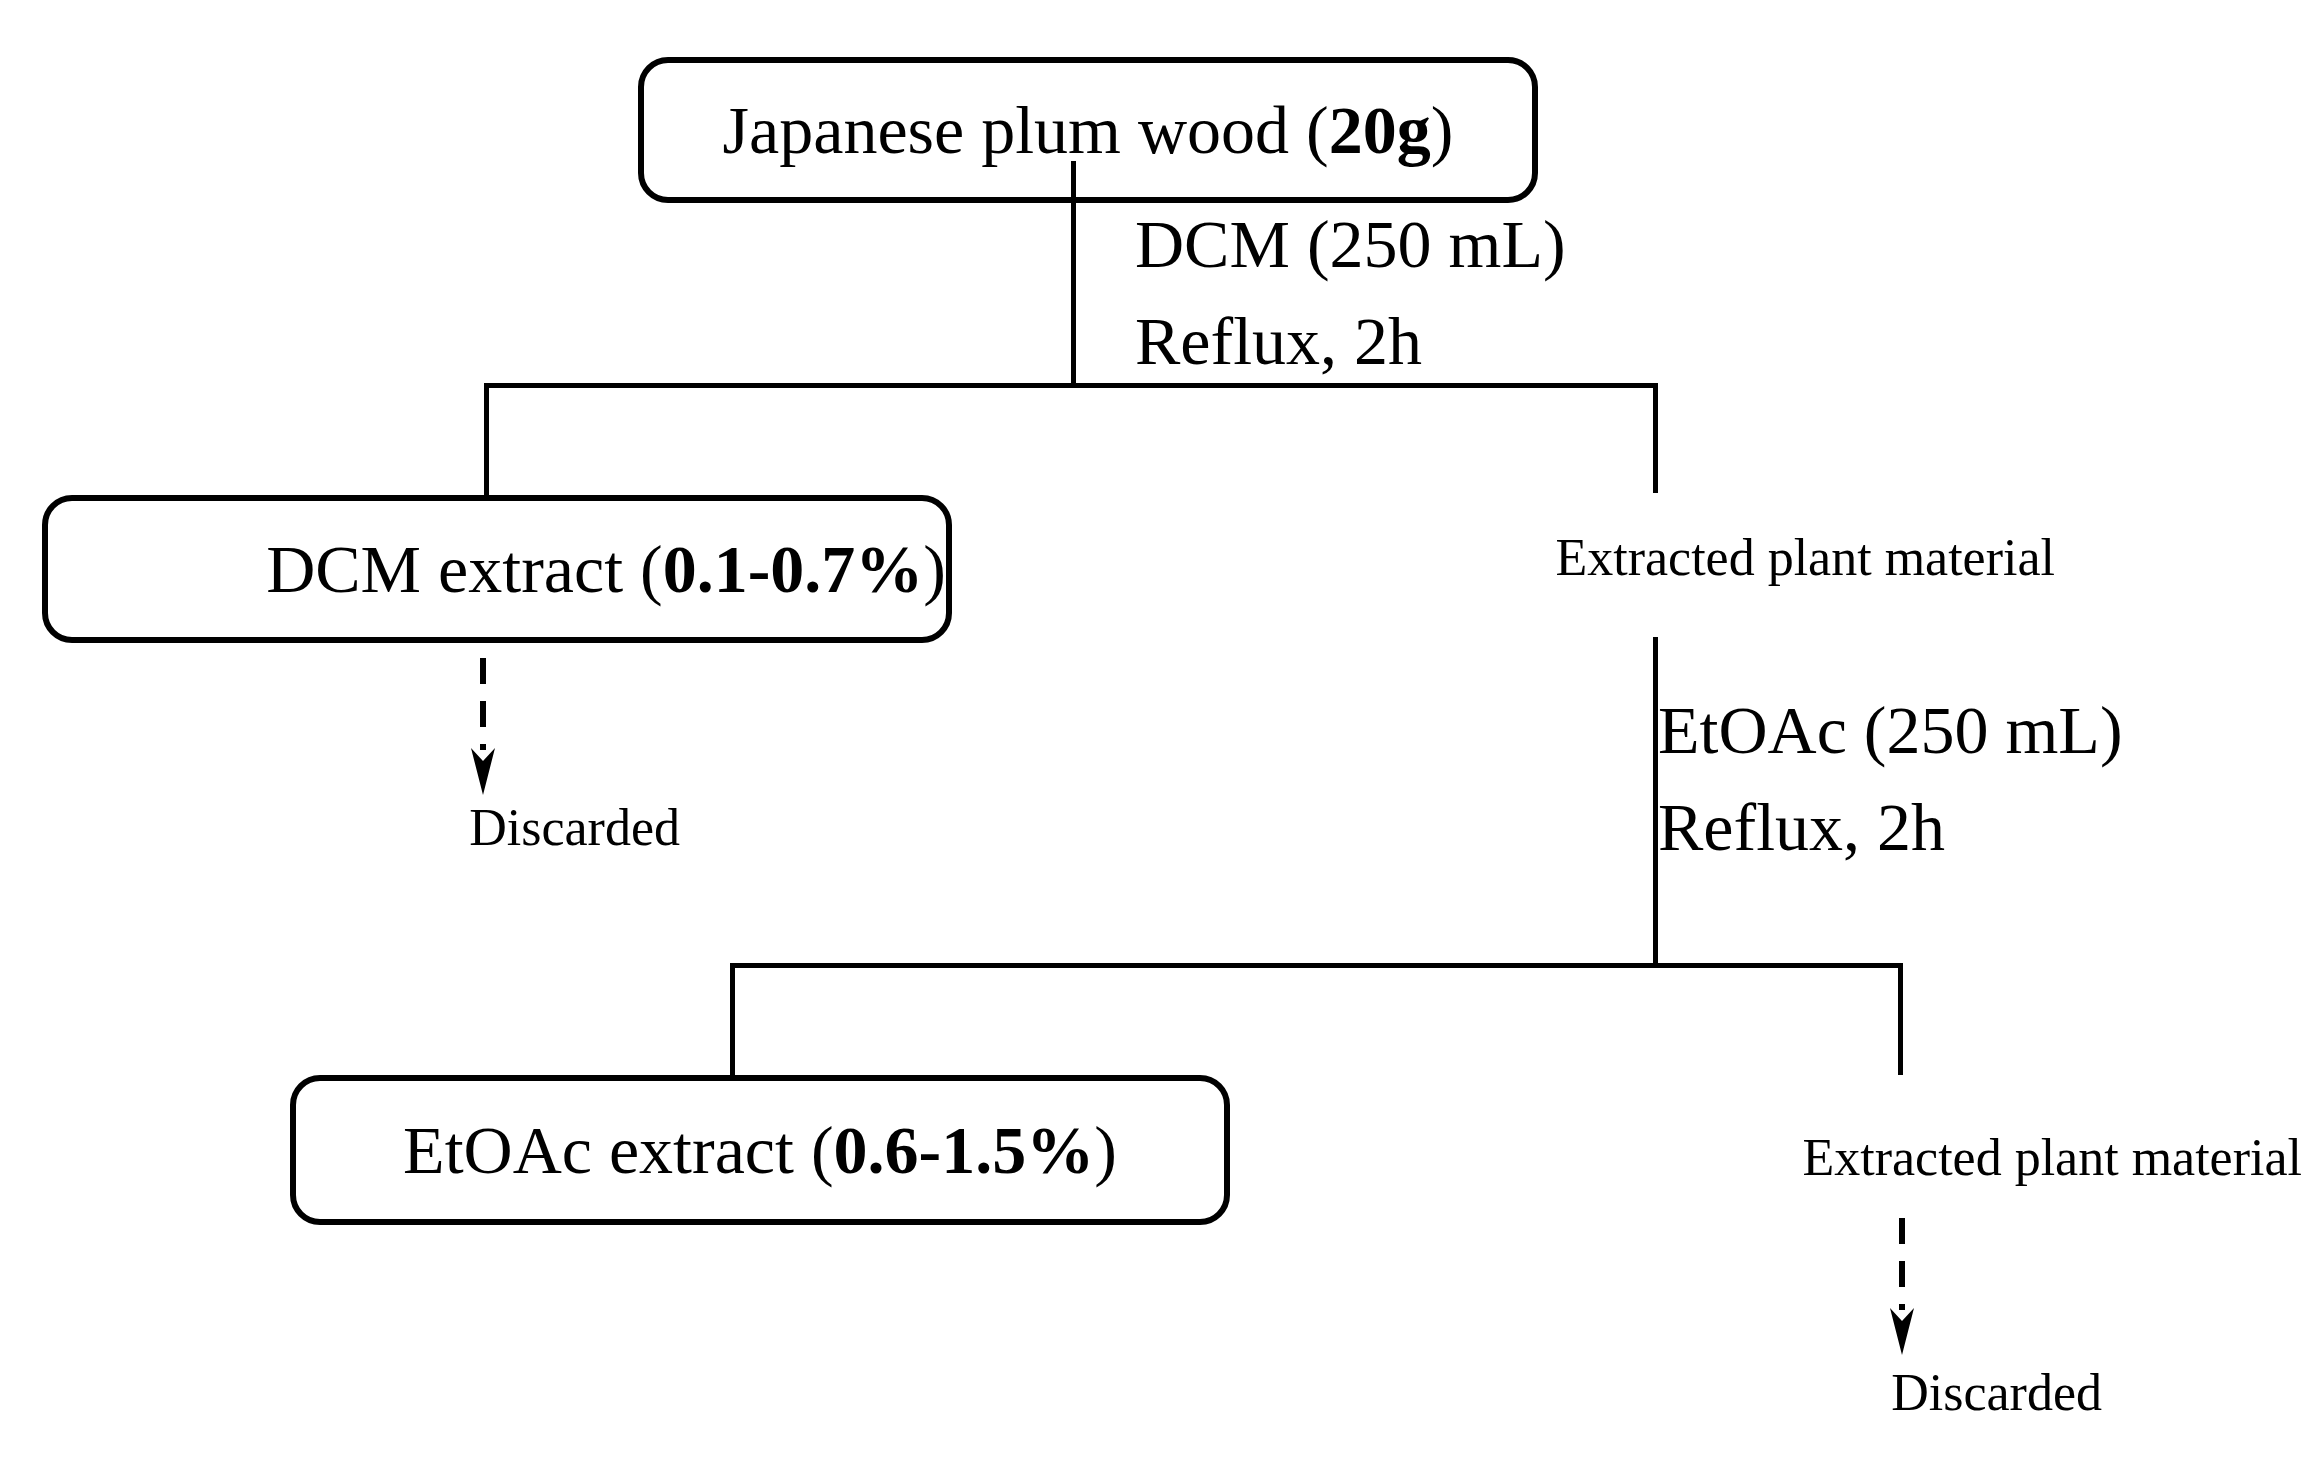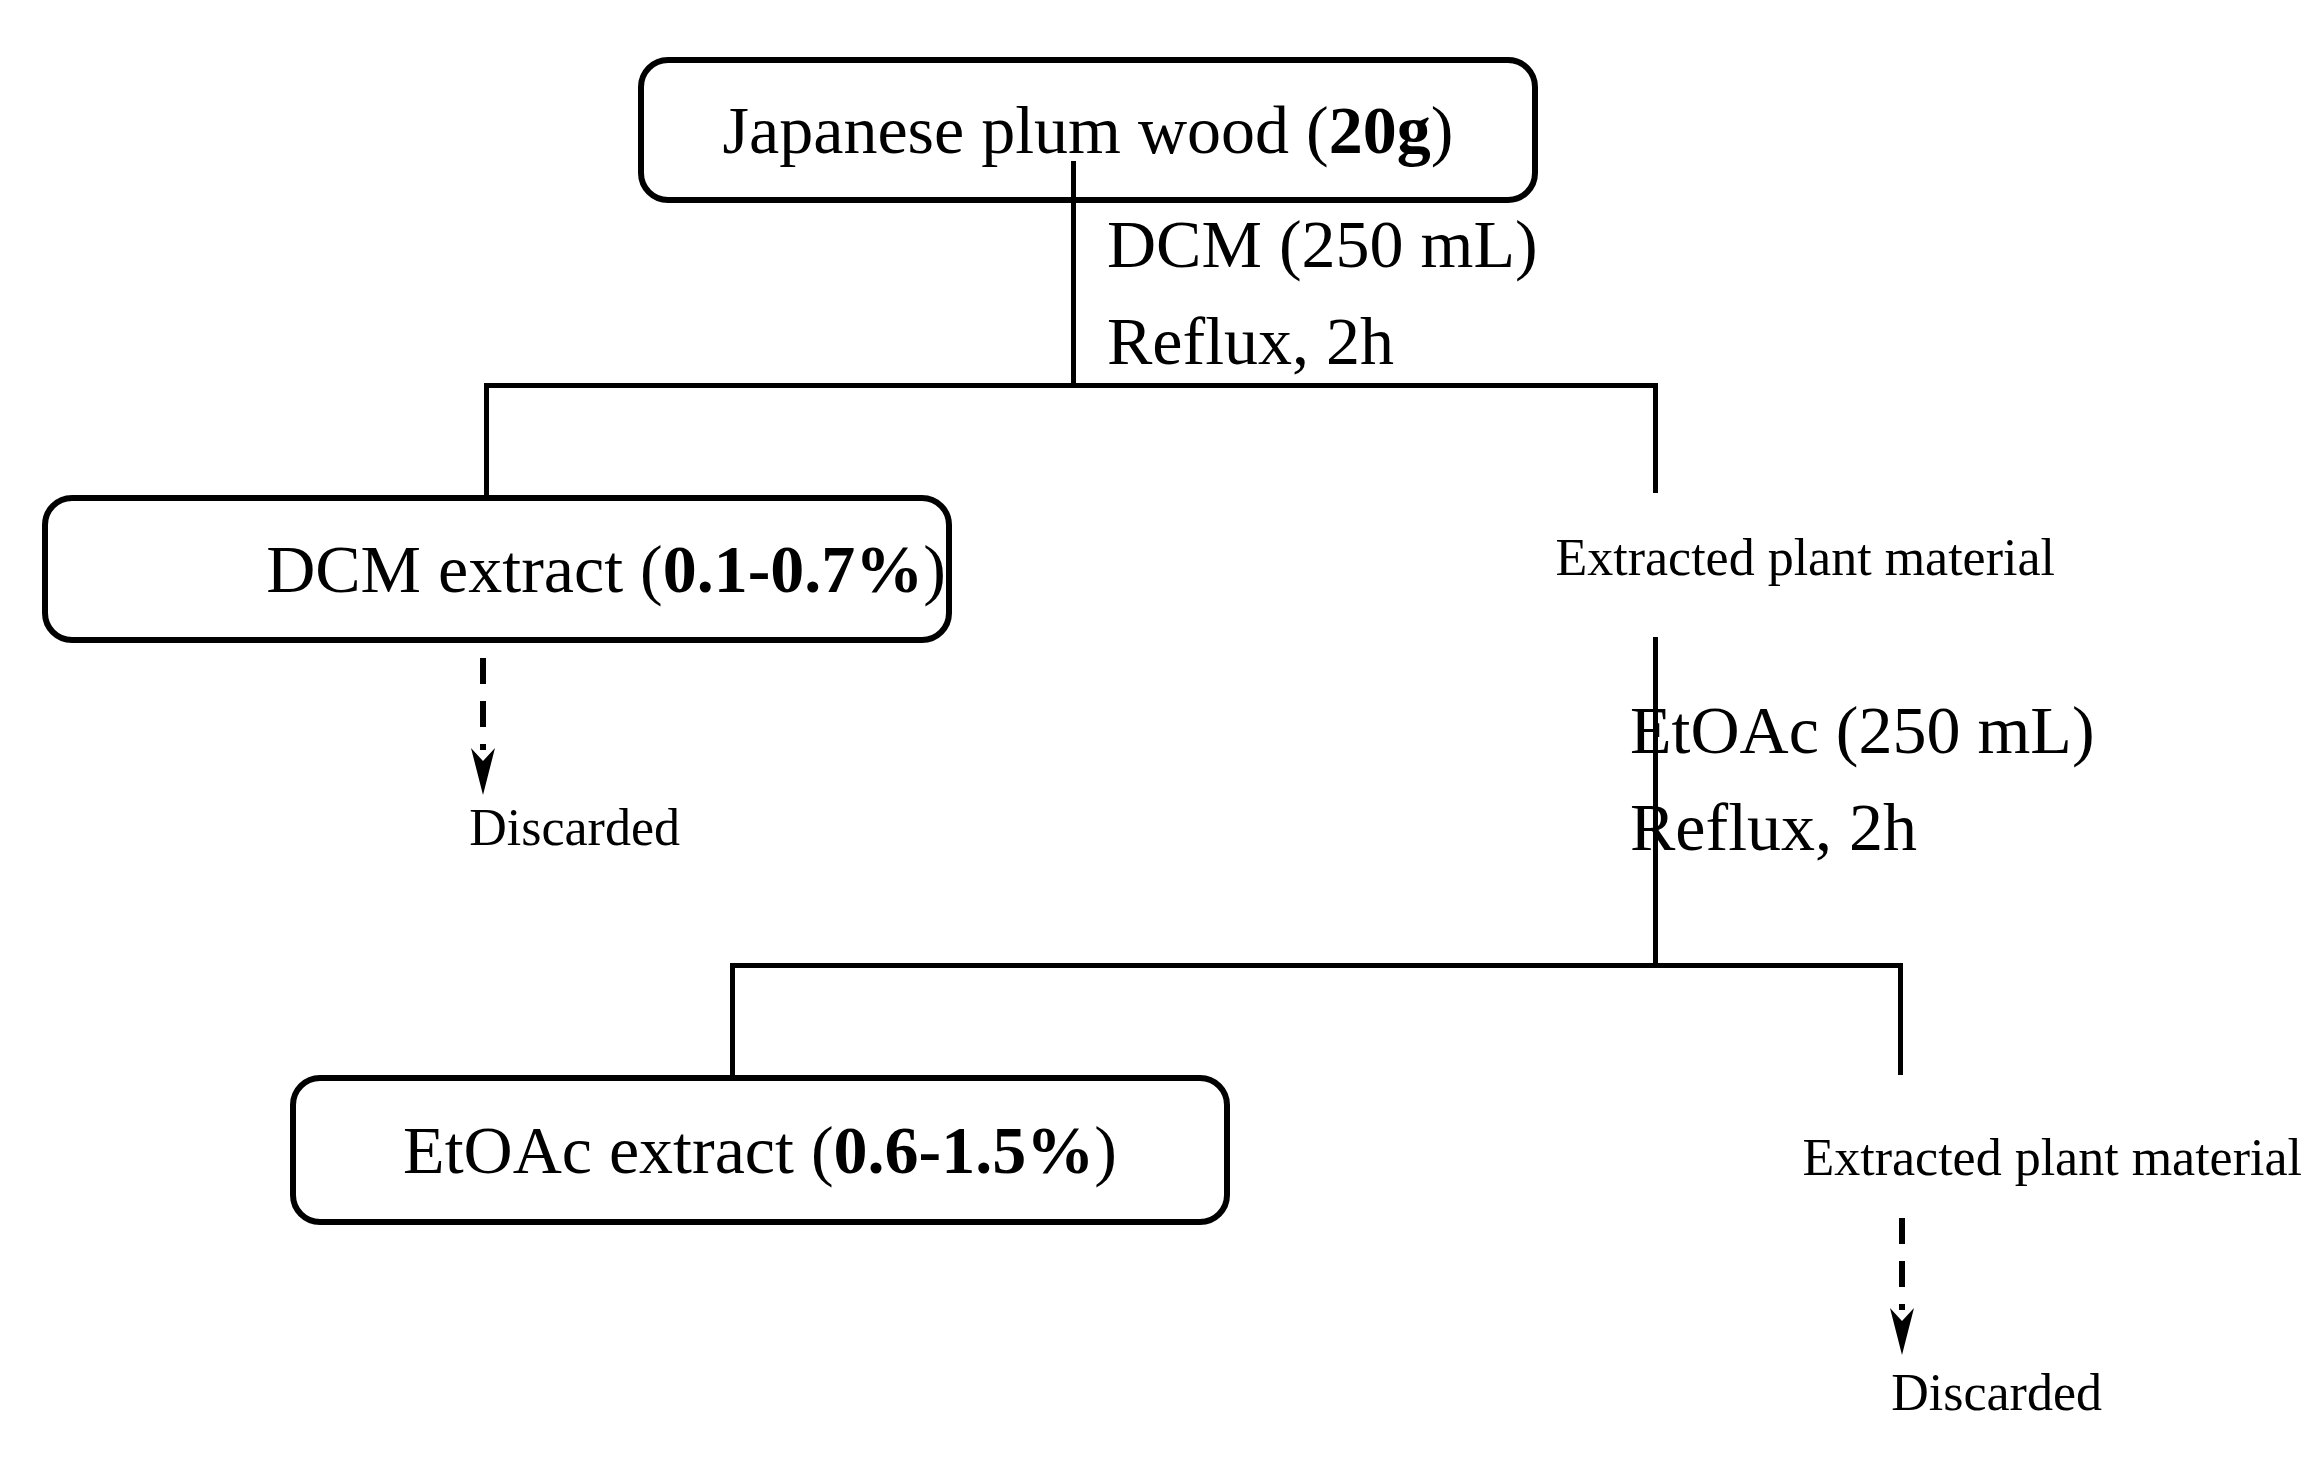--- a/index.html
+++ b/index.html
@@ -34,20 +34,21 @@
     font-size: 52px;
     white-space: nowrap;
     text-align: right;
   }
   .edge-label {
     position: absolute;
     font-size: 68px;
     line-height: 97px;
     white-space: nowrap;
     text-align: left;
+    margin-left: 28px;
   }
   .h-line {
     position: absolute;
     height: 5px;
     background: #000000;
   }
   .v-line {
     position: absolute;
     width: 5px;
     background: #000000;

